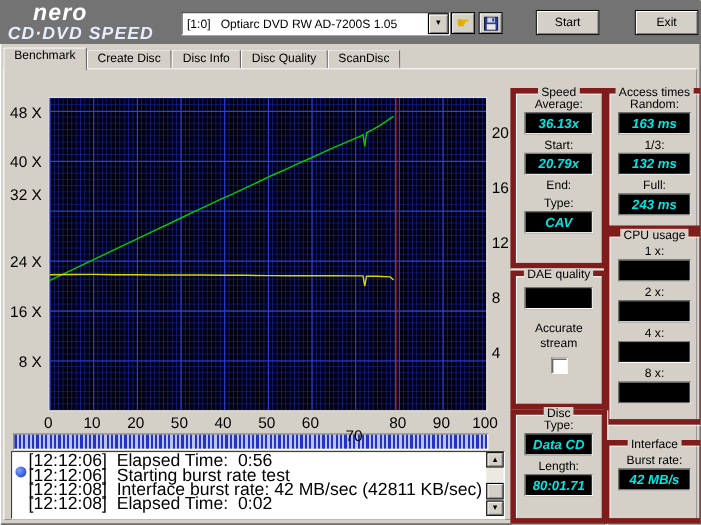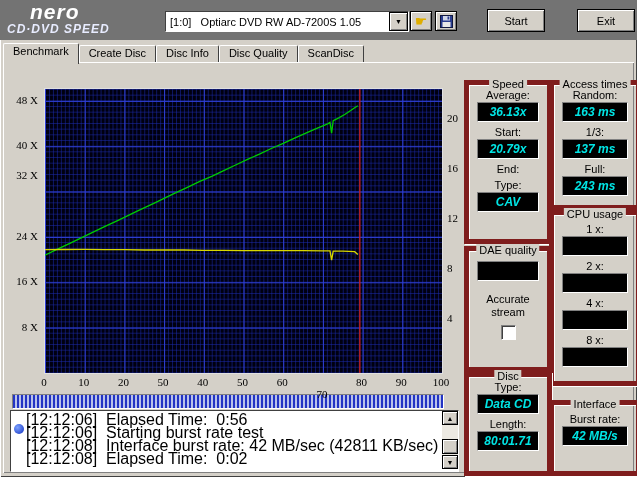--- a/index.html
+++ b/index.html
@@ -2,21 +2,21 @@
 <html><head>
 <meta charset="utf-8">
 <style>
   html,body{margin:0;padding:0;background:#808080;}
   .win{position:relative;width:637px;height:477px;background:#d4d0c8;
        font-family:"Liberation Sans",sans-serif;font-size:11px;color:#000;overflow:hidden;
        box-shadow:inset 1px 1px 0 #fff,inset -1px -1px 0 #404040;}
   
   .header{position:absolute;left:0;top:0;width:637px;height:40px;background:#737373;}
   .logo1{position:absolute;left:30px;top:0px;color:#fff;font-size:21px;font-weight:bold;font-style:italic;letter-spacing:1px;}
-  .logo2{position:absolute;left:7px;top:22px;color:#e8ecff;font-size:12px;font-weight:bold;font-style:italic;letter-spacing:1px;}
+  .logo2{position:absolute;left:7px;top:22px;color:#e8ecff;font-size:16px;font-weight:bold;font-style:italic;letter-spacing:1px;}
   .combo{position:absolute;left:165px;top:11px;width:242px;height:19px;background:#fff;
          border:1px solid;border-color:#404040 #fff #fff #404040;display:flex;align-items:center;}
   .combo-text{flex:1;padding-left:4px;white-space:pre;overflow:hidden;font-size:11px;}
   .combo-btn{width:17px;height:17px;background:#d4d0c8;border:1px solid #000;
              box-shadow:inset 1px 1px 0 #fff,inset -1px -1px 0 #808080;
              display:flex;align-items:center;justify-content:center;font-size:7px;}
   .toolbtn{position:absolute;top:11px;width:22px;height:20px;background:#d4d0c8;border:1px solid #000;
            box-shadow:inset 1px 1px 0 #fff,inset -1px -1px 0 #808080;padding:0;
            display:flex;align-items:center;justify-content:center;cursor:default;}
   .hand{color:#dfae00;font-size:14px;line-height:14px;font-family:"DejaVu Sans",sans-serif;}
@@ -25,21 +25,21 @@
            font-family:"Liberation Sans",sans-serif;font-size:11px;cursor:default;}
   
   .tabs{position:absolute;left:3px;top:45px;height:17px;display:flex;align-items:flex-end;z-index:3;}
   .tab{height:15px;padding:1px 9px 0;background:#d4d0c8;border:1px solid;border-color:#fff #404040 #d4d0c8 #fff;
        border-bottom:none;border-radius:2px 2px 0 0;margin-right:0px;align-self:flex-end;z-index:1;cursor:default;}
   .tab.active{height:19px;margin-bottom:-2px;z-index:4;font-size:11px;}
   .page{position:absolute;left:3px;top:62px;width:631px;height:411px;background:#d4d0c8;
         box-shadow:inset 1px 1px 0 #fff,inset -1px -1px 0 #808080;}
   
   .plot{position:absolute;left:44px;top:88px;width:397px;height:284px;border:1px solid #e0e0e0;z-index:2;}
-  .tick{position:absolute;font-size:11px;color:#000;z-index:2;font-family:Liberation Serif, serif;}
+  .tick{position:absolute;font-size:14px;color:#000;z-index:2;}
   .tick.l{width:36px;text-align:right;}
   .tick.r{width:24px;text-align:left;}
   .tick.x{width:26px;text-align:center;}
   
   .progress{position:absolute;left:12px;top:394px;width:430px;height:13px;z-index:2;
             background:repeating-linear-gradient(90deg,#2334c4 0 2px,#b9c2ea 2px 4px);
             border:1px solid;border-color:#808080 #fff #fff #808080;}
   .logbox{position:absolute;left:10px;top:410px;width:447px;height:60px;background:#fff;z-index:2;
           border:1px solid;border-color:#404040 #fff #fff #404040;overflow:hidden;}
   .logline{display:flex;align-items:flex-start;height:13px;white-space:pre;font-size:16px;}
@@ -169,21 +169,21 @@
     <div class="glabel">End:</div>
     <div class="glabel">Type:</div>
     <div class="lcd">CAV</div>
   </div>
 
   <div class="gbox" style="left:549px;top:80px;width:82px;height:120px">
     <span class="gtitle">Access times</span>
     <div class="glabel">Random:</div>
     <div class="lcd">163 ms</div>
     <div class="glabel">1/3:</div>
-    <div class="lcd">137 ms</div>
+    <div class="lcd">132 ms</div>
     <div class="glabel">Full:</div>
     <div class="lcd">243 ms</div>
   </div>
 
   <div class="gbox" style="left:464px;top:246px;width:78px;height:116px">
     <span class="gtitle">DAE quality</span>
     <div class="lcd" style="margin-top:10px"></div>
     <div class="wrapLabel" style="width:56px;margin-left:auto;margin-right:auto">Accurate stream</div>
     <div class="cbx"></div>
   </div>

